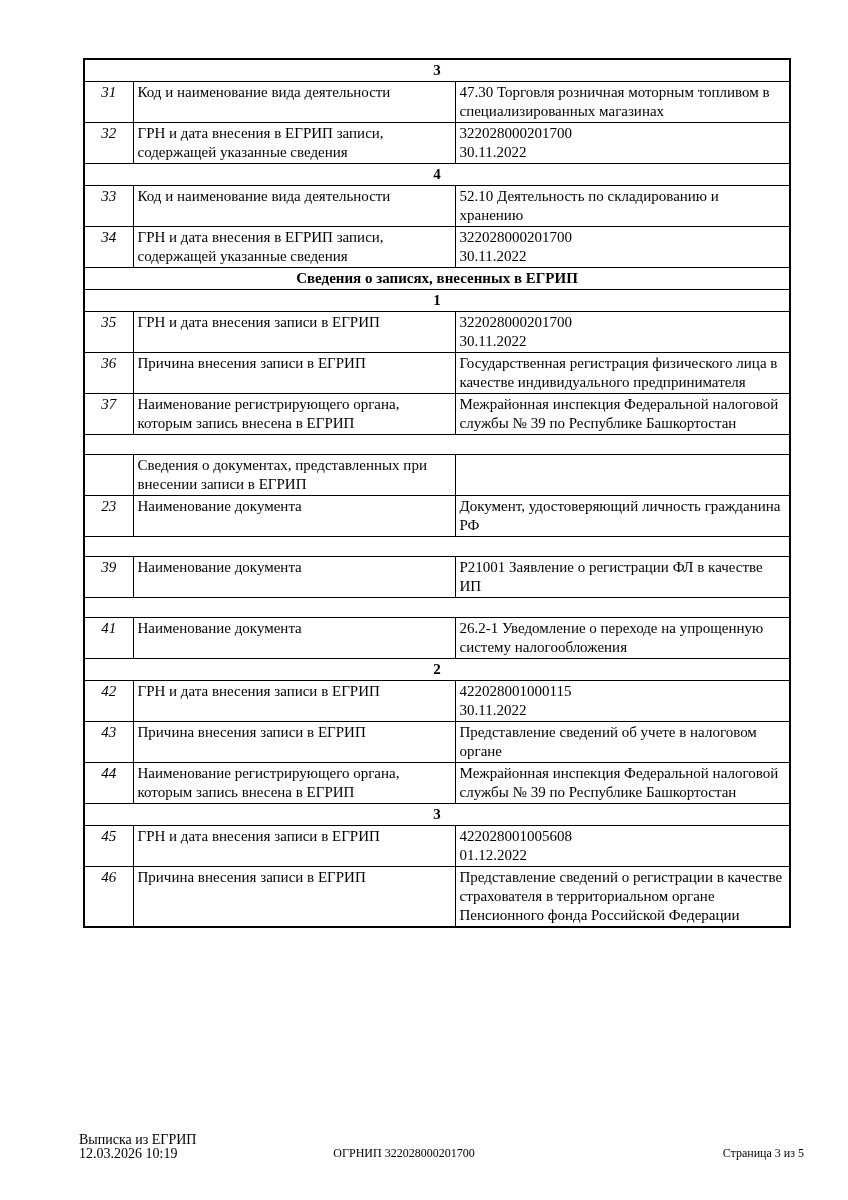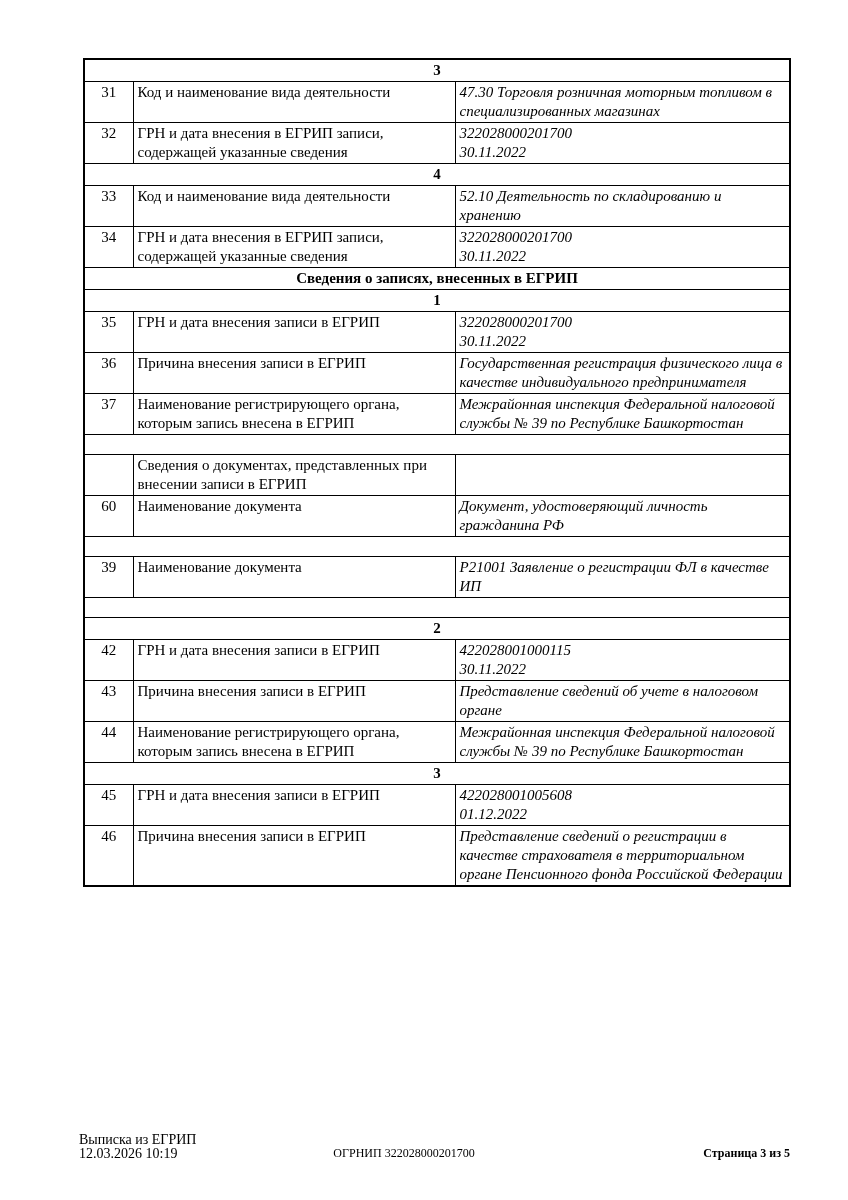--- a/index.html
+++ b/index.html
@@ -22,45 +22,44 @@
     border: 2px solid #000;
   }
   table.doc-table td {
     border: 1px solid #000;
     font-size: 15px;
     line-height: 19px;
     padding: 1px 4px;
     vertical-align: top;
     overflow: hidden;
   }
-  td.num-cell   { text-align: center; padding: 1px 2px; }
-  td.value-cell { white-space: pre-line; font-style: italic; }
+  td.num-cell   { text-align: center; padding: 1px 2px; font-style: italic; }
+  td.value-cell { white-space: pre-line; }
   td.section-cell, td.header-cell { text-align: center; font-weight: bold; }
   td.spacer-cell { height: 17px; }
   .footer-left {
     position: absolute;
     left: 79px;
     top: 1133px;
     font-size: 14px;
     line-height: 14px;
   }
   .footer-center {
     position: absolute;
     left: 0;
     width: 808px;
     top: 1146px;
     text-align: center;
     font-size: 12px;
   }
   .footer-right {
     position: absolute;
-    right: 58px;
+    right: 44px;
     top: 1146px;
     font-size: 12px;
-    font-weight: bold;
   }
 </style>
 </head>
 <body>
 
 <div class="page">
 
   <table class="doc-table">
     <colgroup>
       <col style="width:49px">
@@ -120,34 +119,39 @@
         </tr>
         <tr>
           <td class="spacer-cell" colspan="3"></td>
         </tr>
         <tr>
           <td class="num-cell"></td>
           <td class="label-cell">Сведения о документах, представленных при внесении записи в ЕГРИП</td>
           <td class="value-cell"></td>
         </tr>
         <tr>
-          <td class="num-cell">60</td>
+          <td class="num-cell">23</td>
           <td class="label-cell">Наименование документа</td>
           <td class="value-cell">Документ, удостоверяющий личность гражданина РФ</td>
         </tr>
         <tr>
           <td class="spacer-cell" colspan="3"></td>
         </tr>
         <tr>
           <td class="num-cell">39</td>
           <td class="label-cell">Наименование документа</td>
           <td class="value-cell">Р21001 Заявление о регистрации ФЛ в качестве ИП</td>
         </tr>
         <tr>
           <td class="spacer-cell" colspan="3"></td>
+        </tr>
+        <tr>
+          <td class="num-cell">41</td>
+          <td class="label-cell">Наименование документа</td>
+          <td class="value-cell">26.2-1 Уведомление о переходе на упрощенную систему налогообложения</td>
         </tr>
         <tr>
           <td class="section-cell" colspan="3">2</td>
         </tr>
         <tr>
           <td class="num-cell">42</td>
           <td class="label-cell">ГРН и дата внесения записи в ЕГРИП</td>
           <td class="value-cell">422028001000115
 30.11.2022</td>
         </tr>

